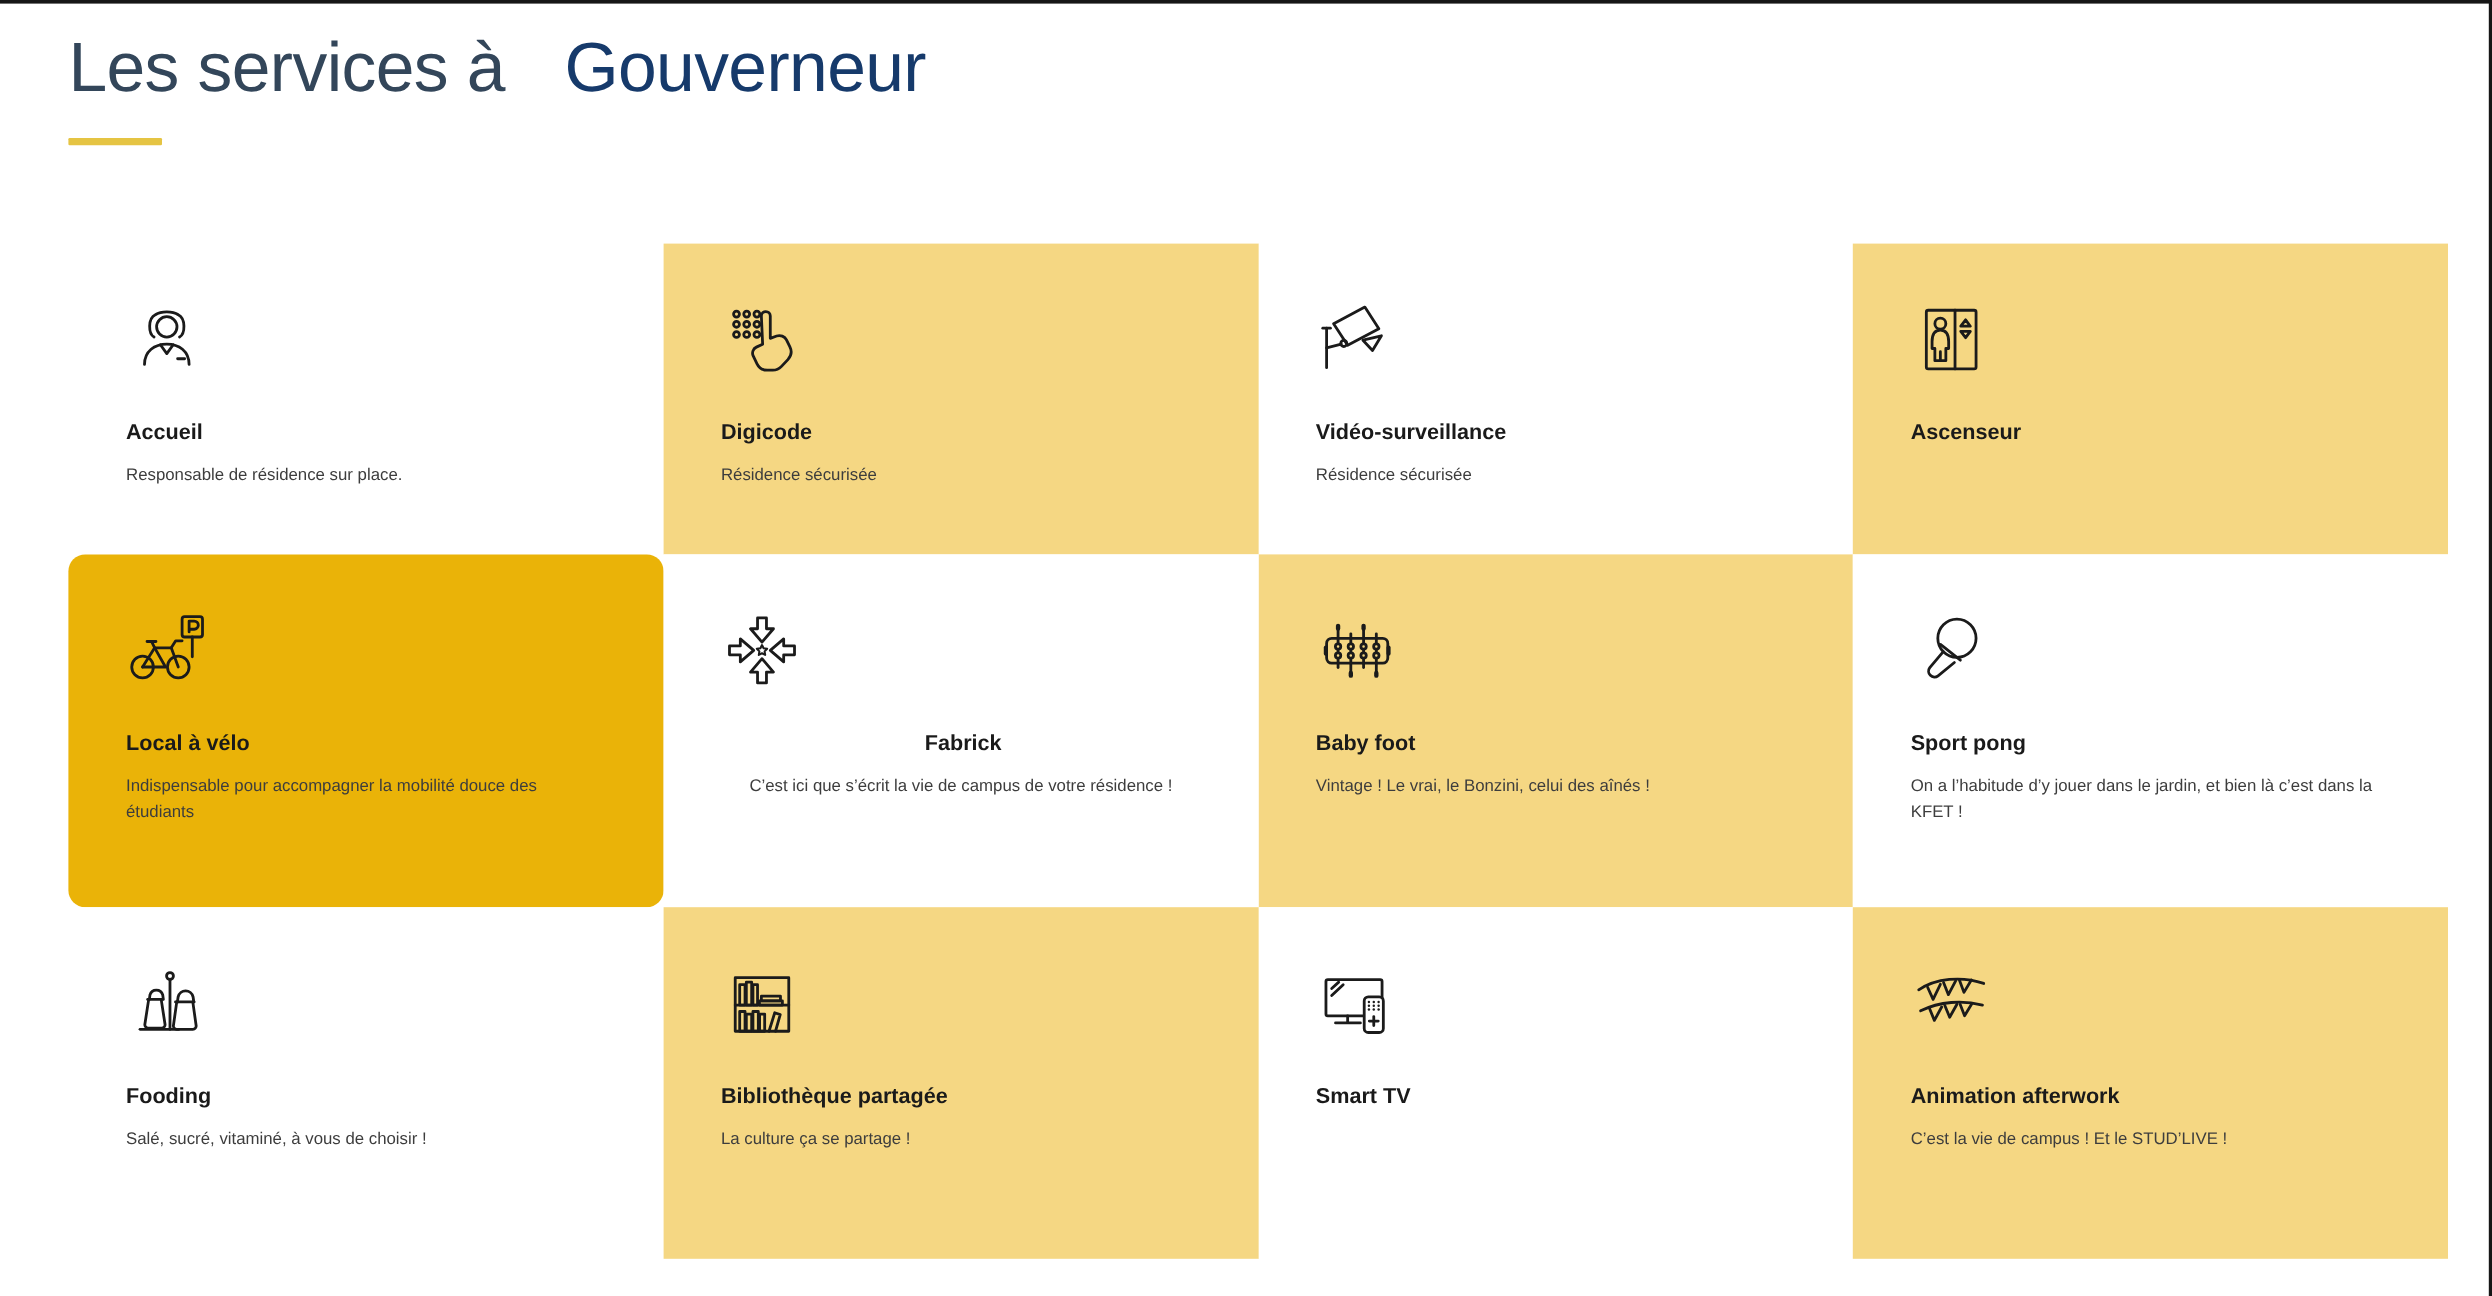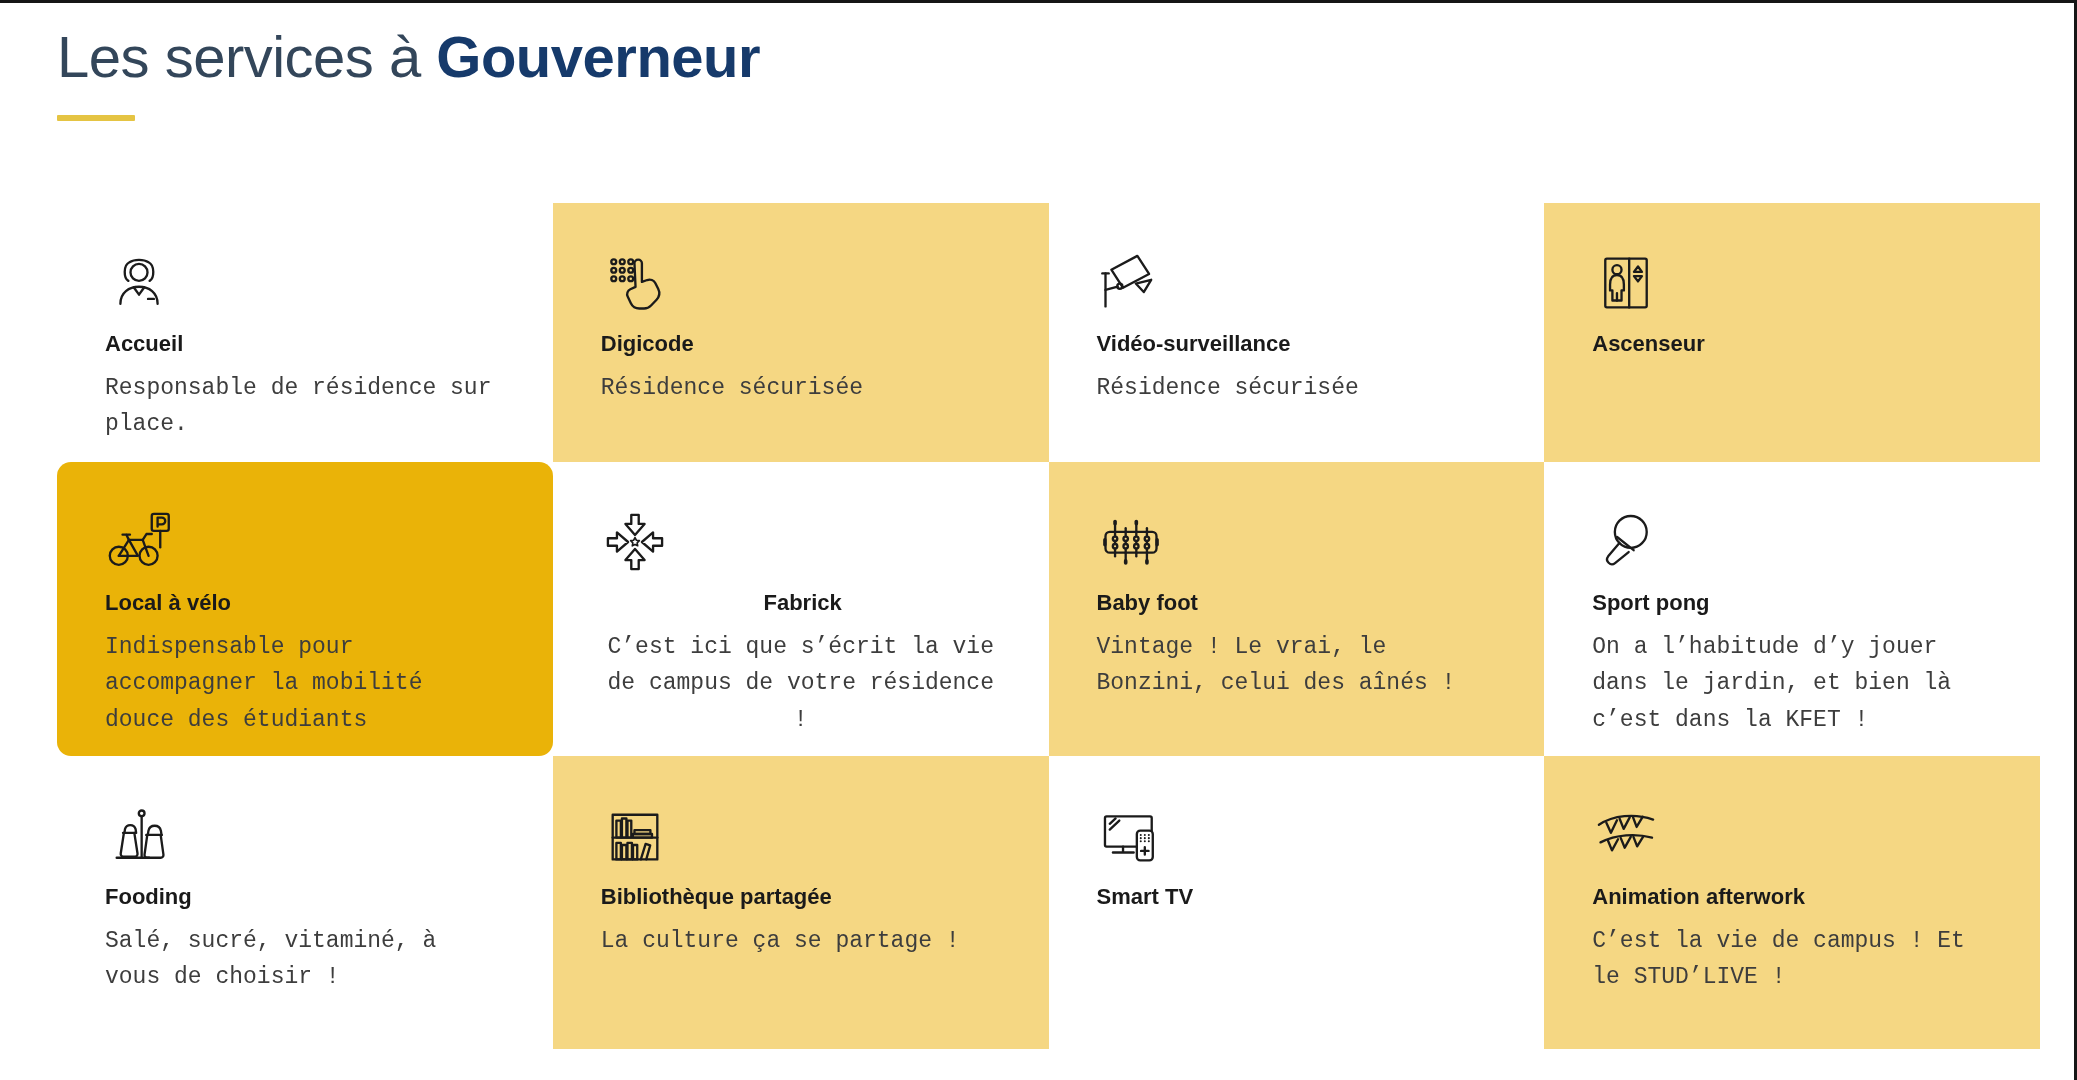--- a/index.html
+++ b/index.html
@@ -11,51 +11,50 @@
     position:relative;
   }
   .header { padding:24px 0 0 57px; }
   h1 {
     font-size:58px;
     line-height:1.05;
     font-weight:300;
     color:var(--c-title-light, #33465a);
     letter-spacing:-0.5px;
   }
-  h1 .bold { font-weight:700; color:var(--c-title-bold, #163a6b); }
+  h1 .bold { font-weight:400; color:var(--c-title-bold, #163a6b);margin-left:34px; }
   .underline {
     width:78px; height:6px;
     background:var(--c-accent, #e5c443);
     margin:27px 0 0 57px;
     border-radius:1px;
   }
   .grid {
     position:absolute;
     top:200px; left:57px;
     width:1983px;
     display:grid;
     grid-template-columns:repeat(4, 1fr);
     grid-template-rows:259px 294px 293px;
   }
   .card { padding:46px 44px 0 48px; }
   .card .icon { width:68px; height:68px; }
   .card .icon svg { width:68px; height:68px; display:block; }
   .card-title {
-    margin-top:14px;
-    font-size:22px;
+    margin-top:33px;
+    font-size:18px;
     font-weight:700;
     color:var(--c-card-title, #1a1a1a);
   }
   .card-desc {
     margin-top:13px;
-    font-size:23px;
+    font-size:14px;
     line-height:1.58;
     color:var(--c-card-text, #3d3d3d);
     max-width:400px;
-    font-family:Liberation Mono, monospace;
   }
   .ic { fill:none; stroke:var(--c-icon, #1b1b1b); stroke-width:2.2; stroke-linecap:round; stroke-linejoin:round; }
   .ic .occ { fill:var(--cardbg, #ffffff); }
   .ic .fl  { fill:var(--c-icon, #1b1b1b); stroke:none; }
   .ic .thin { stroke-width:1.6; }
 </style>
 </head>
 <body>
 
 <div class="header">

